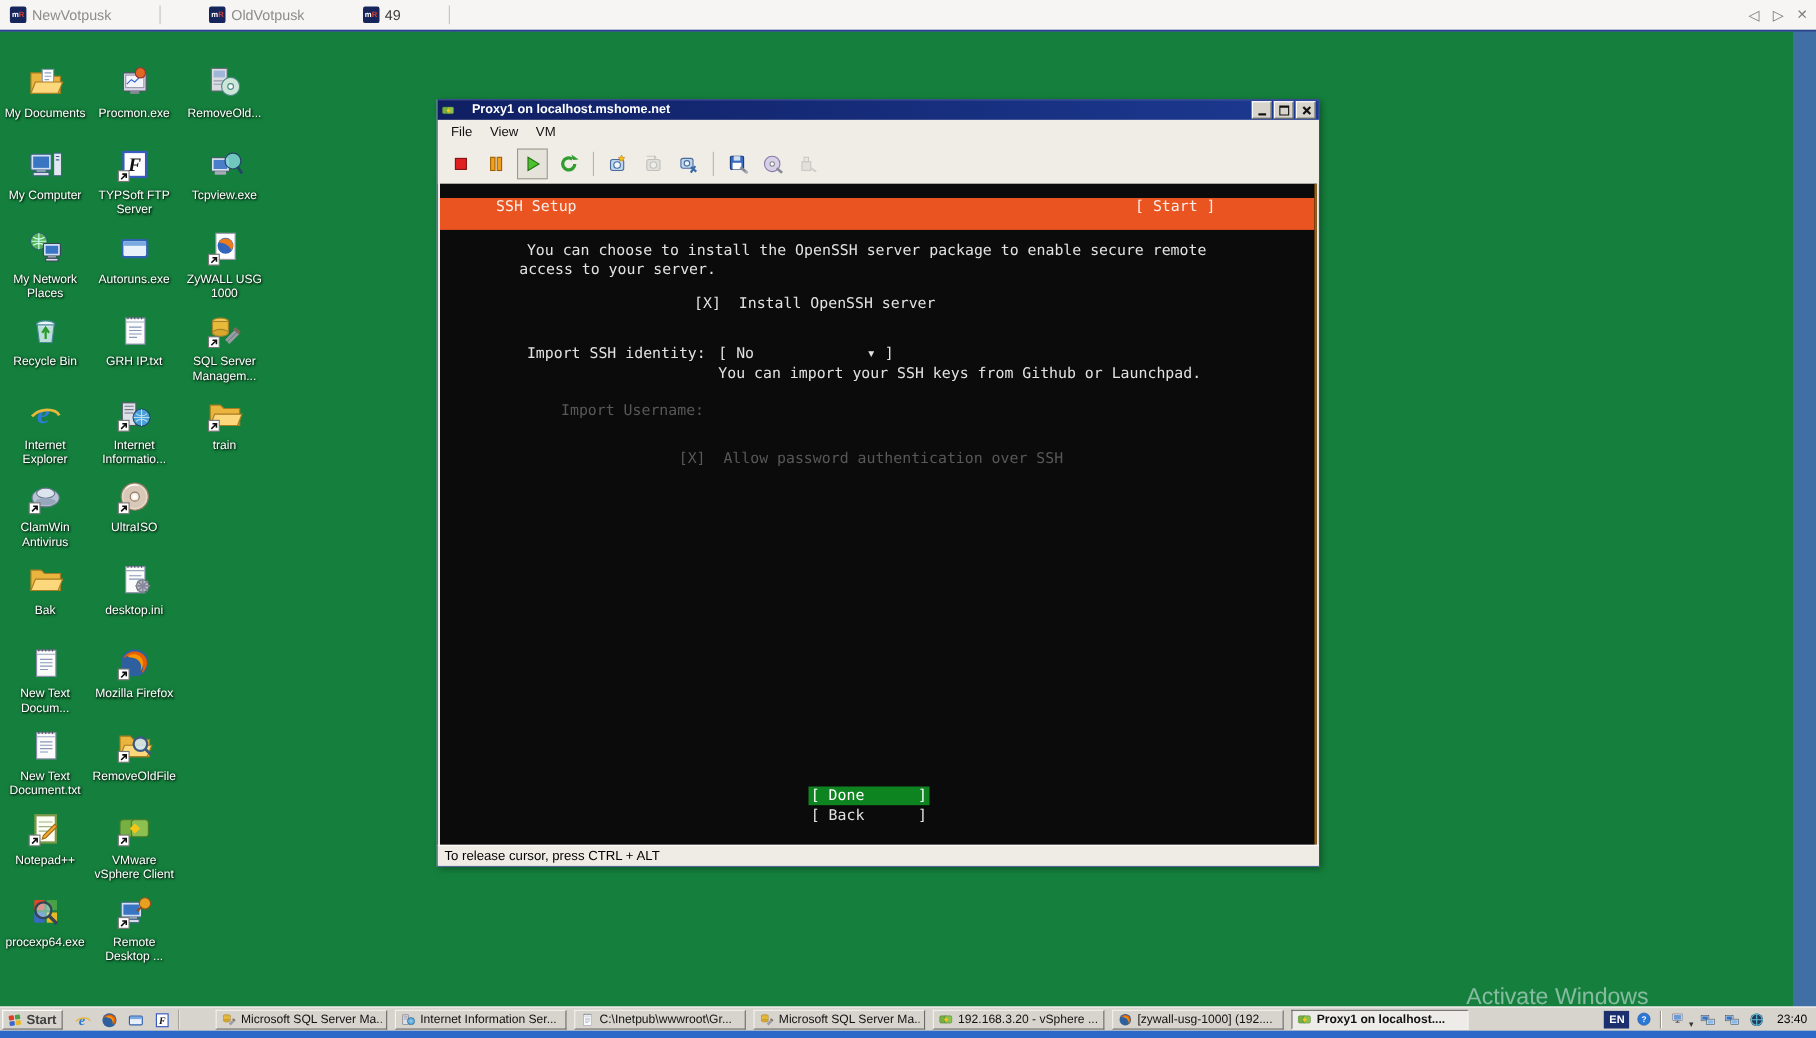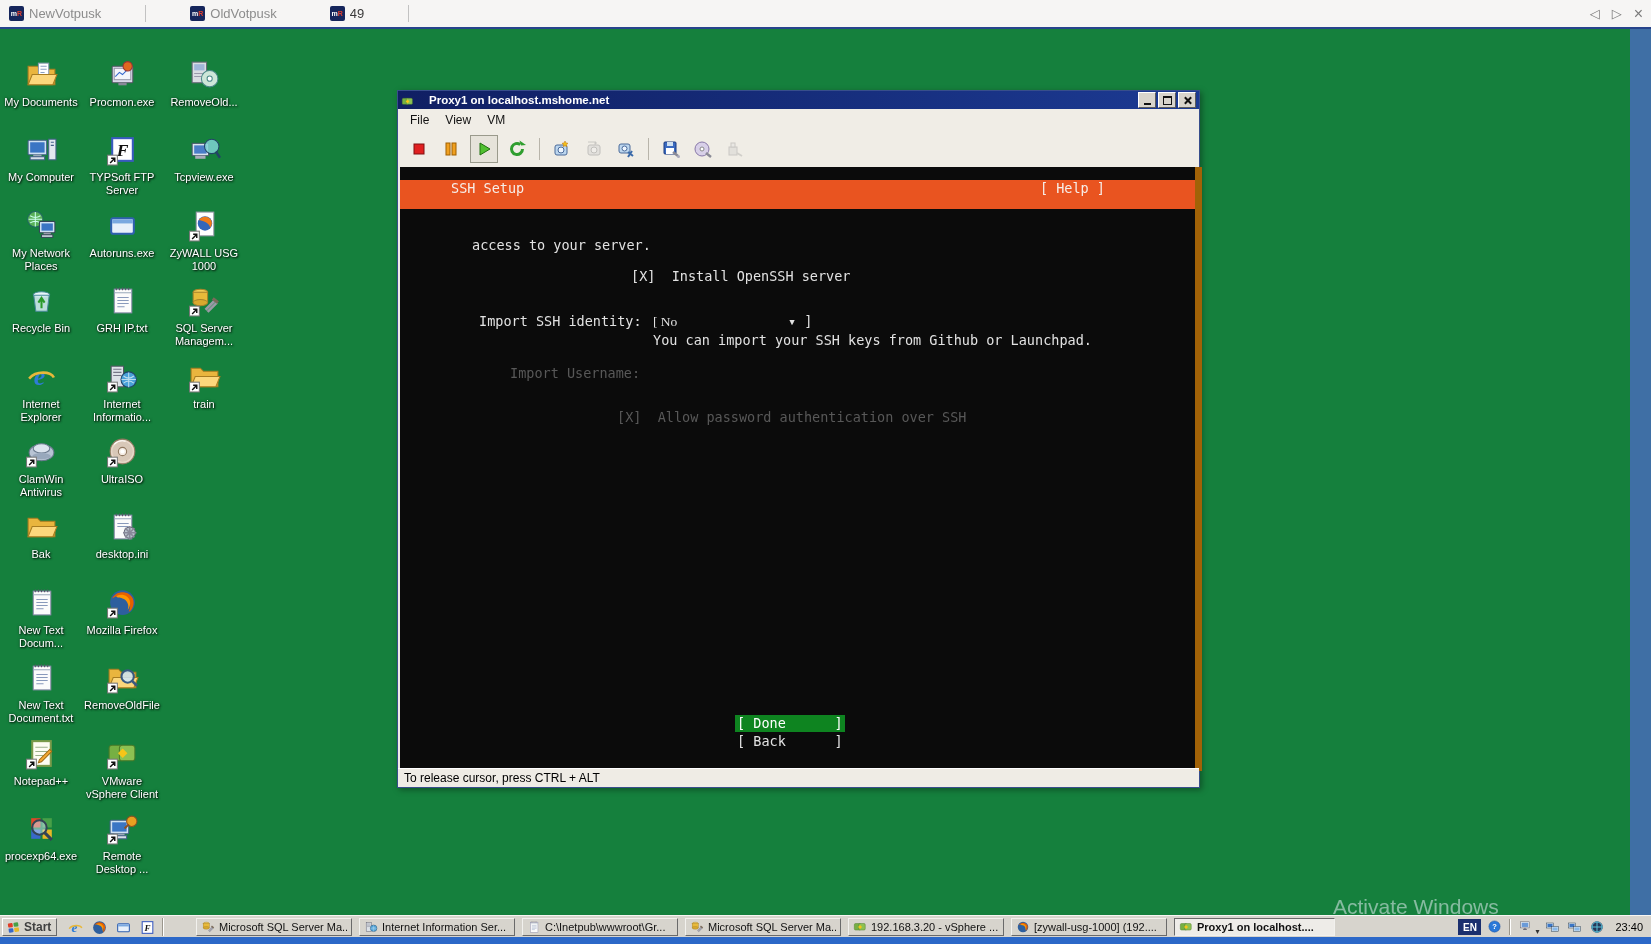--- a/index.html
+++ b/index.html
@@ -50,32 +50,32 @@
 
   .menubar{height:21px;display:flex;align-items:center;padding-left:5px;gap:2px;background:#f0ede6;}
   .menu-item{font-size:12px;color:#111;padding:2px 7px;cursor:default;}
   .toolbar{height:37px;display:flex;align-items:center;padding-left:8px;gap:6px;background:#f0ede6;}
   .tbtn{width:26px;height:26px;display:flex;align-items:center;justify-content:center;cursor:pointer;}
   .tbtn.pressed{border:1px solid #9a9populate4ac;border:1px solid #9a9a8c;background:#e6e3da;}
   .tbtn.disabled{opacity:.45;cursor:default;}
   .tb-sep{width:1px;height:22px;background:#b8b4aa;margin:0 3px;}
 
   .console{position:absolute;left:2px;top:76px;width:795px;height:604px;background:#0b0b0b;
-           border-right:7px solid #a16207;overflow:hidden;}
+           border-right:2px solid #a16207;overflow:hidden;}
   .ssh-header{position:absolute;left:0;top:13px;width:100%;height:29px;background:#e95420;}
   .ssh-header .htitle{position:absolute;left:51px;top:0;line-height:29px;
        font:13.5px "DejaVu Sans Mono","DejaVu Sans",monospace;color:#f7eee9;}
   .ssh-header .hhelp{position:absolute;right:90px;top:0;line-height:29px;
        font:13.5px "DejaVu Sans Mono","DejaVu Sans",monospace;color:#f7eee9;cursor:pointer;}
   .con-line{position:absolute;font:13.5px/17px "DejaVu Sans Mono","DejaVu Sans",monospace;
             color:#e2e2e2;white-space:pre;}
   .con-line.dim{color:#585858;}
   .l-intro1{top:53px;left:79px;} .l-intro2{top:70px;left:72px;}
   .l-install{top:101px;left:231px;text-align:center;}
-  .l-implabel{top:146px;left:79px;} .l-impvalue{top:146px;left:253px;font-family:Liberation Serif, serif;} .l-impcaret{top:146px;left:388px;}
+  .l-implabel{top:146px;left:79px;} .l-impvalue{top:146px;left:253px;} .l-impcaret{top:146px;left:388px;}
   .l-hint{top:165px;left:253px;}
   .l-user{top:198px;left:110px;}
   .l-allow{top:242px;left:217px;}
   .done-bar{position:absolute;left:335px;top:548px;width:110px;height:17px;background:#0e8420;cursor:pointer;}
   .done-bar .con-line{top:0;left:2px;color:#fff;}
   .l-back{top:566px;left:337px;cursor:pointer;}
 
   .vm-status{position:absolute;left:0;bottom:0;width:100%;height:19px;background:#efece5;
              border-top:1px solid #fff;box-sizing:border-box;display:flex;align-items:center;}
   .vm-status span{font-size:12px;color:#000;padding-left:6px;}
@@ -425,22 +425,23 @@
               <rect x="6" y="4" width="4" height="4" fill="#ddd" stroke="#888"></rect>
               <path d="M12 14l5 3" stroke="#999" stroke-width="2"></path>
             </g>
           </svg>
         </span>
       </div>
 
     <div class="console">
       <div class="ssh-header">
         <span class="htitle">SSH Setup</span>
-        <span class="hhelp">[ Help ]</span>
-      </div>
+        <span class="hhelp">[ Start ]</span>
+      </div>
+      <div class="con-line l-intro1">You can choose to install the OpenSSH server package to enable secure remote</div>
       <div class="con-line l-intro2">access to your server.</div>
       <div class="con-line l-install">[X]  Install OpenSSH server</div>
       <div class="con-line l-implabel">Import SSH identity:</div>
       <div class="con-line l-impvalue">[ No</div>
       <div class="con-line l-impcaret">▾ ]</div>
       <div class="con-line l-hint">You can import your SSH keys from Github or Launchpad.</div>
       <div class="con-line l-user dim">Import Username:</div>
       <div class="con-line l-allow dim">[X]  Allow password authentication over SSH</div>
       <div class="done-bar">
         <div class="con-line">[ Done      ]</div>

